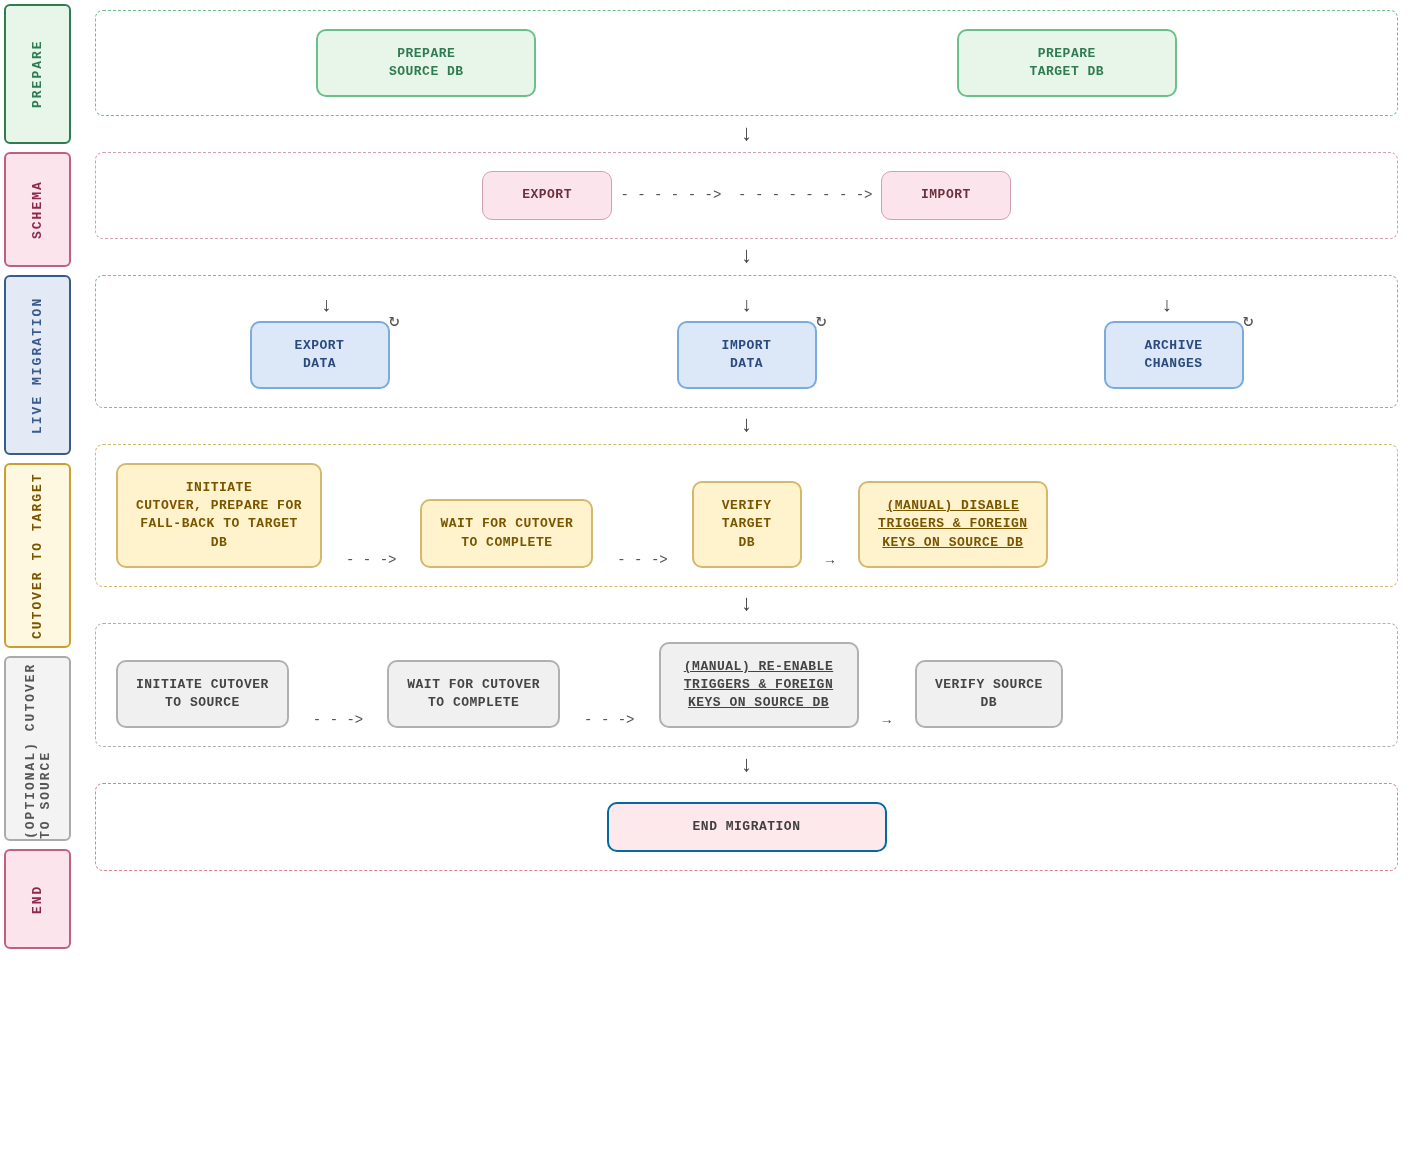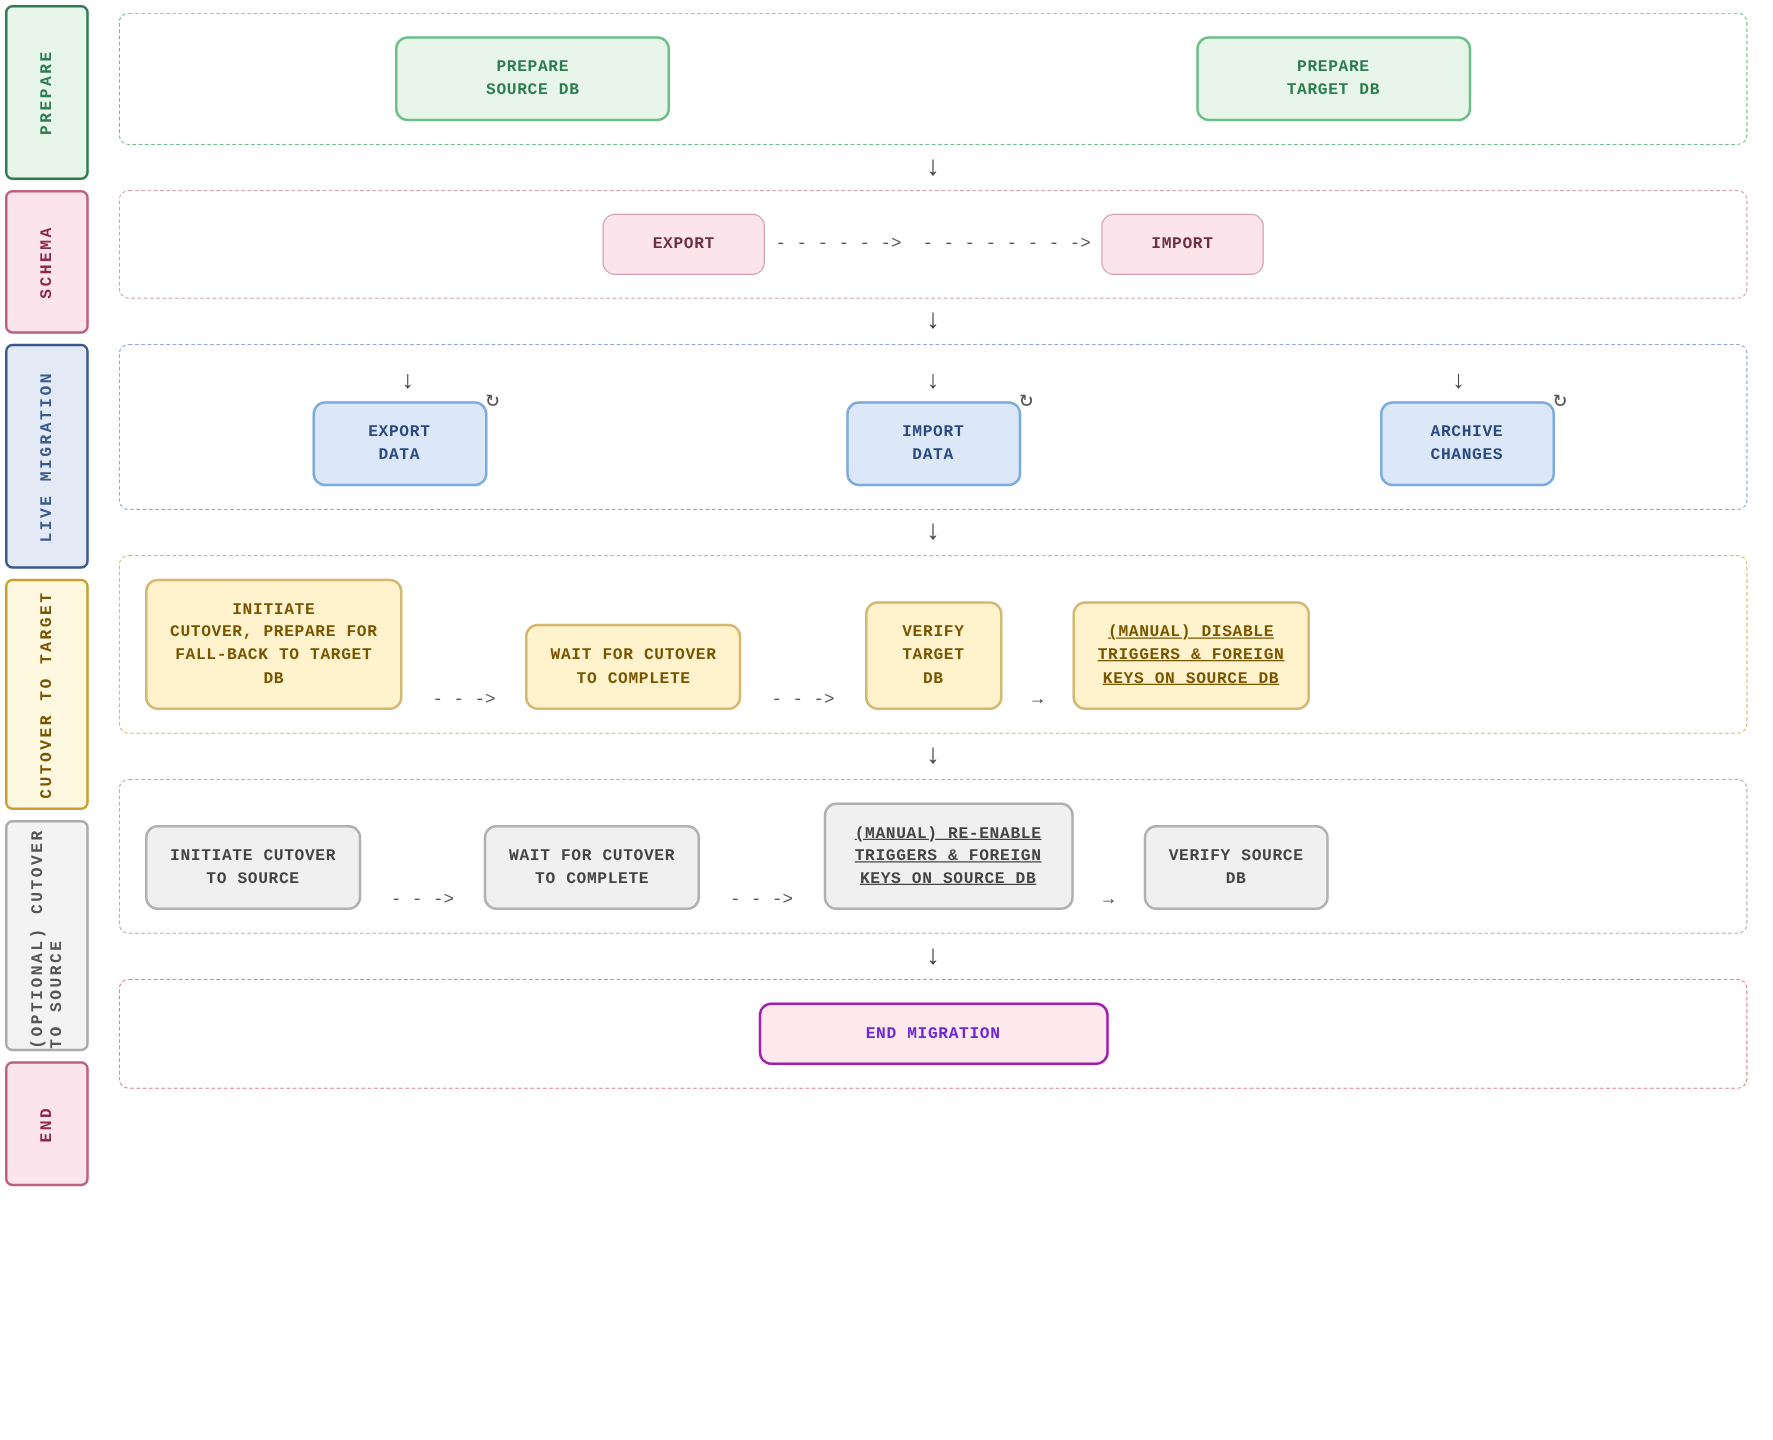--- a/index.html
+++ b/index.html
@@ -145,22 +145,22 @@
       border: 2px solid #d4b870;
       color: #7a5500;
     }
     .box-gray {
       background: #f0f0f0;
       border: 2px solid #b0b0b0;
       color: #444;
     }
     .box-lightpink {
       background: #fde8ec;
-      border: 2px solid #a21caf;
-      color: #6d28d9;
+      border: 2px solid #0369a1;
+      color: #404040;
     }
 
     
     .dash-arrow {
       display: flex;
       align-items: center;
       color: #555;
       font-size: 14px;
       white-space: nowrap;
       flex-shrink: 0;

